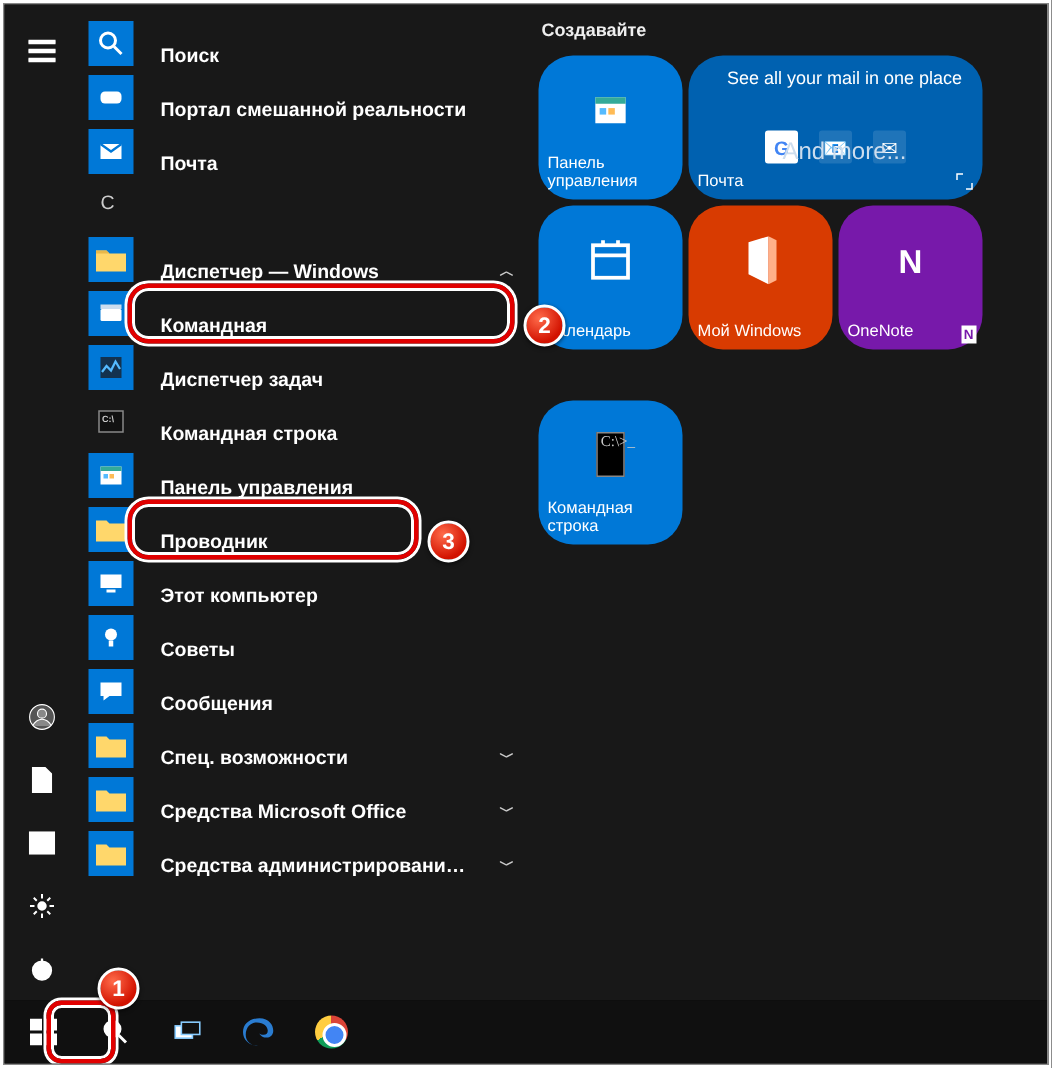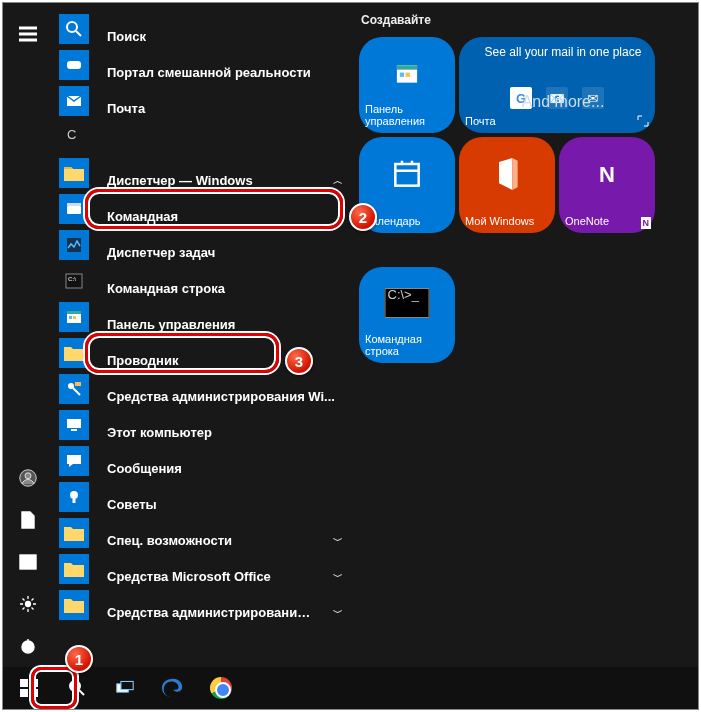--- a/index.html
+++ b/index.html
@@ -40,21 +40,21 @@
 .tile.wide { width: 196px; height: 96px; }
 .wide-boxes { position:absolute; left:0; top:50px; width:100%; display:flex; justify-content:center; gap:14px; }
 .wide-boxes span { width:22px; height:22px; display:flex; align-items:center; justify-content:center; background:rgba(255,255,255,0.12); border-radius:2px; font-size:13px; }
 
 
 .hl { position: absolute; border: 3px solid #e10000; border-radius: 14px; box-shadow: 0 0 0 2px #fff inset, 0 0 0 2px #fff; pointer-events: none; }
 .badge { position: absolute; width: 28px; height: 28px; border-radius: 50%; background: radial-gradient(circle at 35% 30%, #ff6b4a, #d21200 70%); color: #fff; font-weight: bold; font-size: 15px; display: flex; align-items: center; justify-content: center; border: 2px solid #fff; pointer-events: none; box-shadow:0 1px 3px rgba(0,0,0,.6); }
 
 .folder-svg { width: 22px; height: 18px; }
 .gen-svg { width: 18px; height: 18px; fill: #fff; }
-.cmd-thumb { width: 45px; height: 30px; background:#000; border:1px solid #888; position:absolute; left:50%; top:38%; transform:translate(-50%,-50%); font-family:Liberation Sans, sans-serif; font-size:13px; color:#ccc; padding:2px; line-height:7px; }
+.cmd-thumb { width: 19px; height: 30px; background:#000; border:1px solid #888; position:absolute; left:50%; top:38%; transform:translate(-50%,-50%); font-family:Liberation Serif, serif; font-size:10px; color:#ccc; padding:2px; line-height:7px; }
 .expand-icon { position:absolute; right:6px; bottom:6px; width:12px; height:12px; }
 </style>
 </head>
 <body>
 
 <div class="frame">
 
   <div class="startmenu">
 
     <div class="rail">
@@ -181,53 +181,43 @@
         <div class="icon blue">
             <svg class="folder-svg" viewBox="0 0 22 18">
               <path d="M1 3h7l2 2h11v12H1z" fill="#ffd76b"></path>
             </svg>
           </div>
         <span class="label">Проводник</span>
       </div>
       <div class="app-row">
         <div class="icon blue">
             <svg class="gen-svg" viewBox="0 0 18 18">
-              <circle cx="6" cy="6" r="3" fill="#fff"></circle>
-              <path d="M8 8l7 7" stroke="#fff" stroke-width="2"></path>
-              <rect x="10" y="2" width="6" height="4" fill="#fb5"></rect>
-            </svg>
-          </div>
-        <span class="label">Средства администрирования Wi...</span>
-      </div>
-      <div class="app-row">
-        <div class="icon blue">
-            <svg class="gen-svg" viewBox="0 0 18 18">
               <rect x="2" y="3" width="14" height="9" fill="#fff"></rect>
               <rect x="6" y="13" width="6" height="2" fill="#fff"></rect>
             </svg>
           </div>
         <span class="label">Этот компьютер</span>
       </div>
 
       <div class="app-row">
         <div class="icon blue">
             <svg class="gen-svg" viewBox="0 0 18 18">
-              <path d="M2 3h14v9H8l-4 3v-3H2z" fill="#fff"></path>
-            </svg>
-          </div>
-        <span class="label">Сообщения</span>
-      </div>
-      <div class="app-row">
-        <div class="icon blue">
-            <svg class="gen-svg" viewBox="0 0 18 18">
               <circle cx="9" cy="7" r="4" fill="#fff"></circle>
               <rect x="7.5" y="11" width="3" height="4" fill="#fff"></rect>
             </svg>
           </div>
         <span class="label">Советы</span>
+      </div>
+      <div class="app-row">
+        <div class="icon blue">
+            <svg class="gen-svg" viewBox="0 0 18 18">
+              <path d="M2 3h14v9H8l-4 3v-3H2z" fill="#fff"></path>
+            </svg>
+          </div>
+        <span class="label">Сообщения</span>
       </div>
       <div class="app-row">
         <div class="icon folder">
             <svg class="folder-svg" viewBox="0 0 22 18">
               <path d="M1 3h7l2 2h11v12H1z" fill="#ffd76b"></path>
             </svg>
           </div>
         <span class="label">Спец. возможности</span>
         <span class="chev">﹀</span>
       </div>

